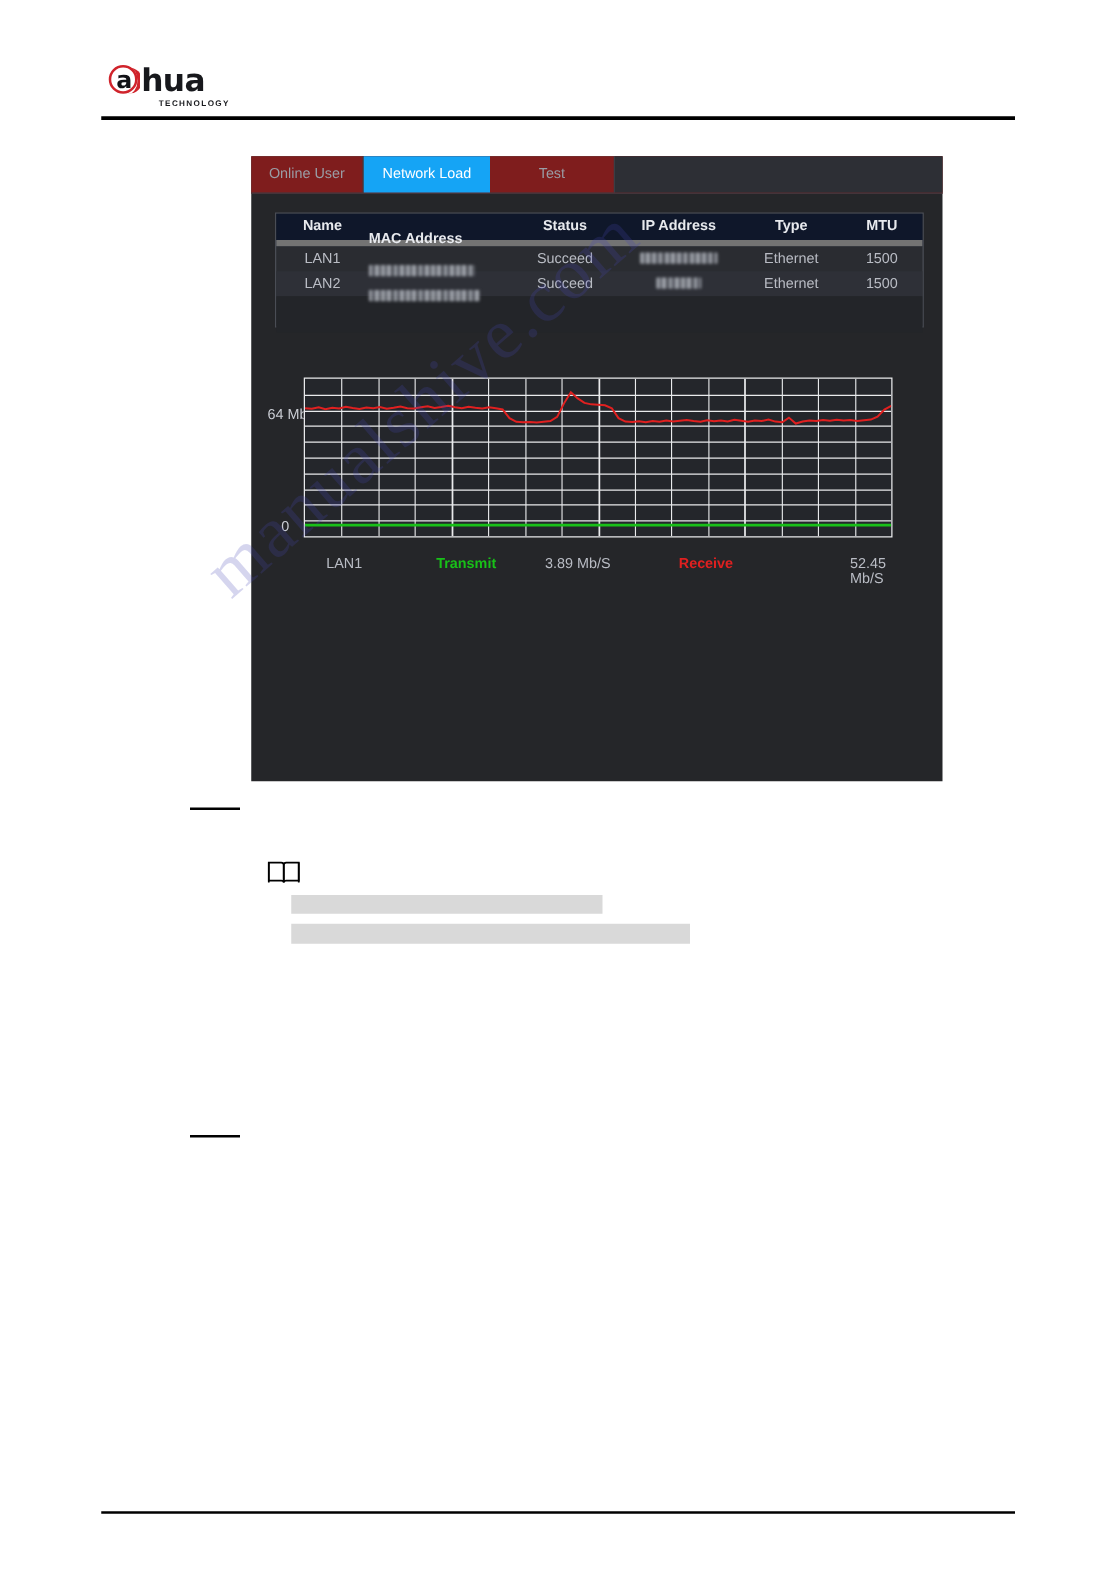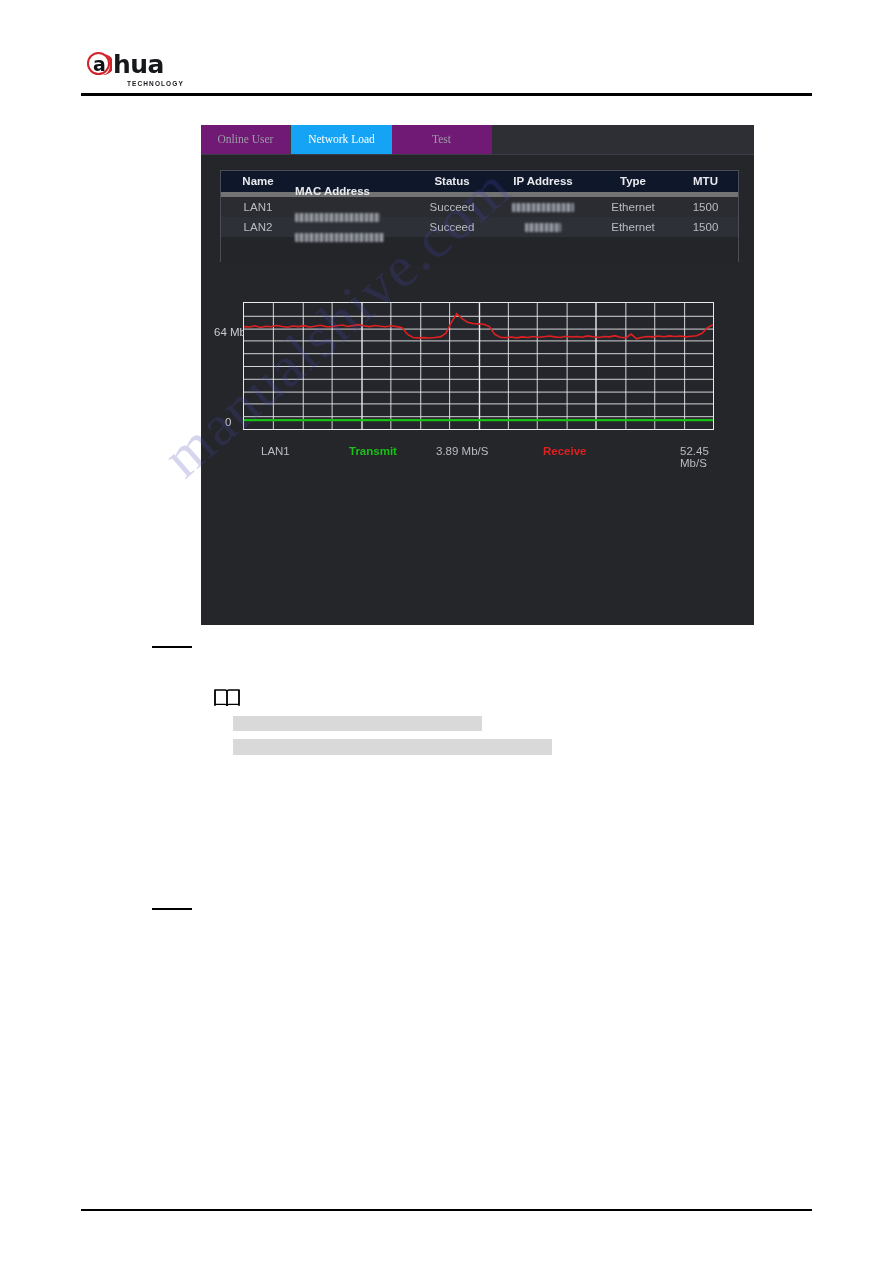--- a/index.html
+++ b/index.html
@@ -96,23 +96,22 @@
     background: #252629;
     color: #d6d8dd;
     font-size: 11.5px;
   }
 
   
   #tab-bar {
     position: absolute;
     left: 0; top: 0;
     width: 553px; height: 29px;
-    background: #701a75;
+    background: #7f1d1d;
     border-bottom: 1px solid #3a3d44;
-    font-family: Liberation Serif, serif;
   }
   .tab {
     position: absolute;
     top: 0;
     height: 29px;
     line-height: 29px;
     text-align: center;
     font-size: 11.5px;
     color: #9a9da5;
     border-right: 1px solid #3a3d44;

